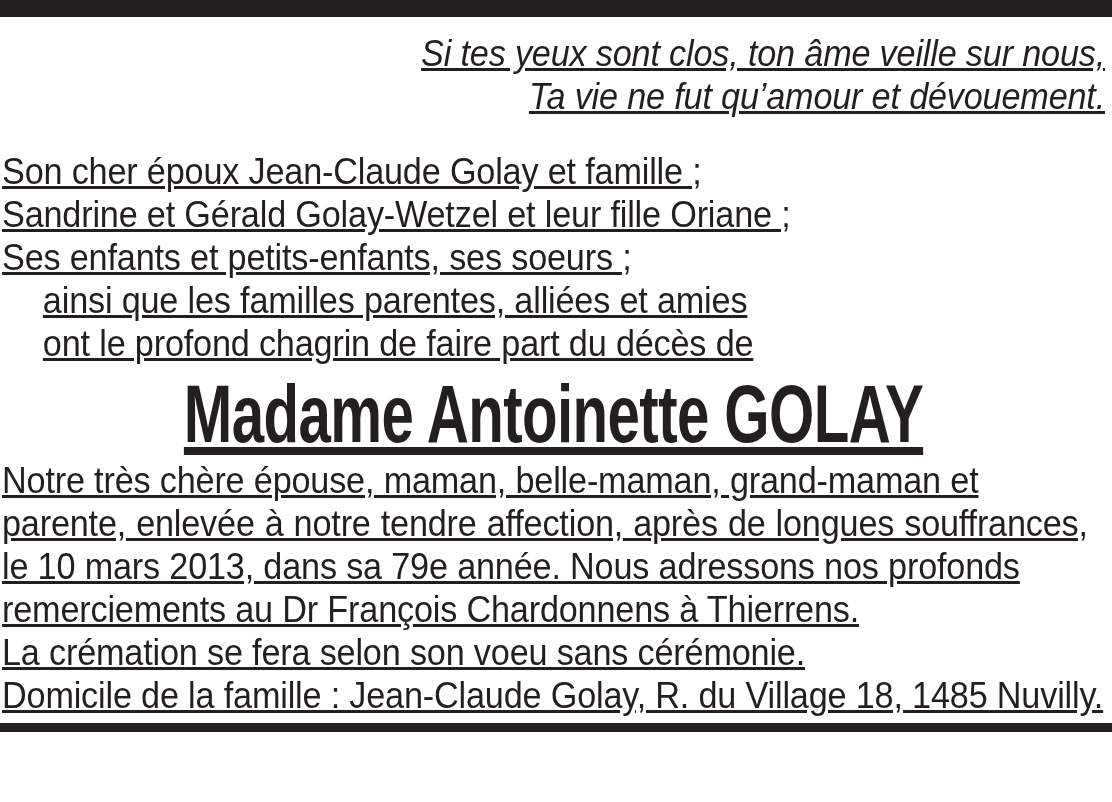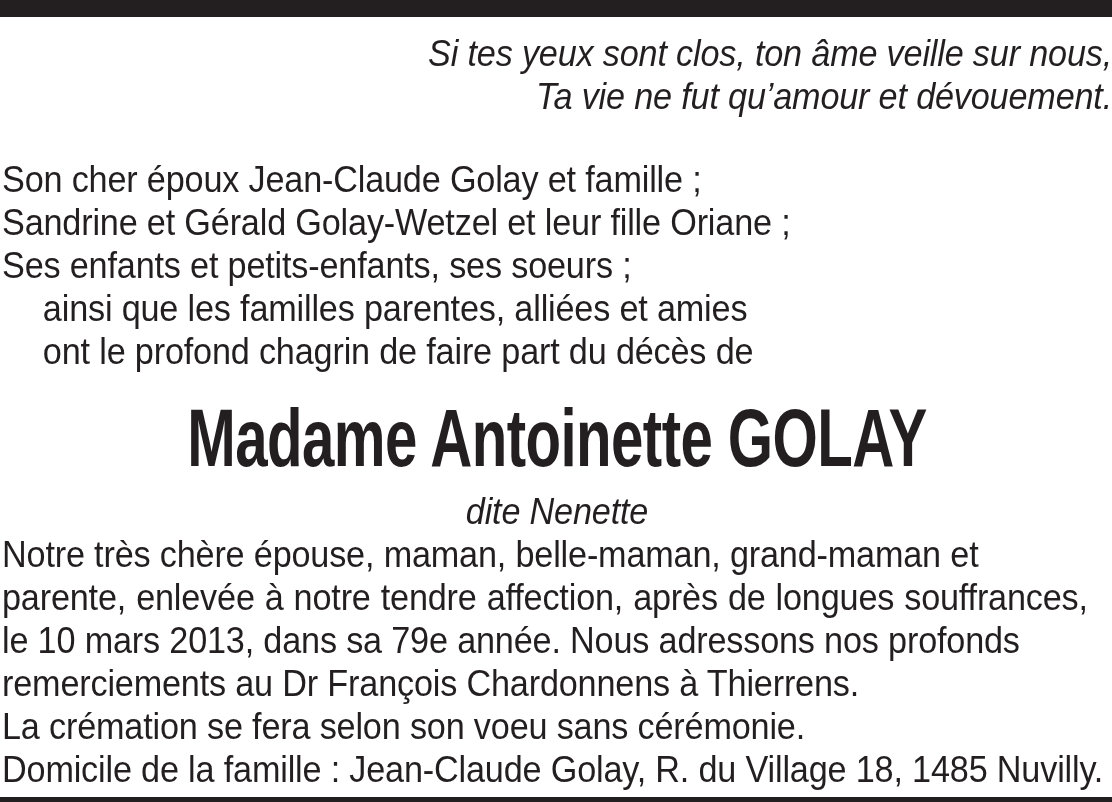--- a/index.html
+++ b/index.html
@@ -16,41 +16,43 @@
   }
   .rule {
     width: 100%;
     background: #231f20;
   }
   .rule-top { height: 17px; }
   .rule-bottom { height: 9px; margin-top: 6px; }
 
   .content {
     padding-left: 2px;
+    padding-right: 7px;
+    text-decoration: underline;
   }
 
   .line {
     font-size: 36px;
     line-height: 43px;
     white-space: nowrap;
     letter-spacing: -0.005em;
   }
 
   
   .cond-left   { transform: scaleX(0.95); transform-origin: 0 50%; }
   .cond-right  { transform: scaleX(0.95); transform-origin: 100% 50%; text-align: right; }
   .cond-center { transform: scaleX(0.95); transform-origin: 50% 50%; text-align: center; }
 
   .epigraph { margin-top: 15px; }
   .epigraph .line { font-style: italic; }
 
-  .family { margin-top: 40px; }
+  .family { margin-top: 32px; }
   .family .line:nth-child(n+4) { padding-left: 43px; }
 
-  .title-block { margin-top: 20px; }
+  .title-block { margin-top: 4px; }
   .notice-title {
     font-size: 82px;
     line-height: 90px;
     font-weight: bold;
     text-align: center;
     white-space: nowrap;
     transform: scaleX(0.71);
     transform-origin: 50% 50%;
     letter-spacing: -0.01em;
   }
@@ -82,23 +84,20 @@
     <div class="line cond-left">Sandrine et Gérald Golay-Wetzel et leur fille Oriane ;</div>
     <div class="line cond-left">Ses enfants et petits-enfants, ses soeurs ;</div>
     <div class="line cond-left">ainsi que les familles parentes, alliées et amies</div>
     <div class="line cond-left">ont le profond chagrin de faire part du décès de</div>
   </div>
 
   <div class="title-block">
     <div class="notice-title">Madame Antoinette GOLAY</div>
   </div>
 
-  <div class="subtitle-block">
-    <div class="line notice-subtitle cond-center">dite Nenette</div>
-  </div>
 
   <div class="body-block">
     <div class="line cond-left">Notre très chère épouse, maman, belle-maman, grand-maman et</div>
     <div class="line cond-left">parente, enlevée à notre tendre affection, après de longues souffrances,</div>
     <div class="line cond-left">le 10 mars 2013, dans sa 79e année. Nous adressons nos profonds</div>
     <div class="line cond-left">remerciements au Dr François Chardonnens à Thierrens.</div>
     <div class="line cond-left">La crémation se fera selon son voeu sans cérémonie.</div>
     <div class="line cond-left">Domicile de la famille : Jean-Claude Golay, R. du Village 18, 1485 Nuvilly.</div>
   </div>
 

